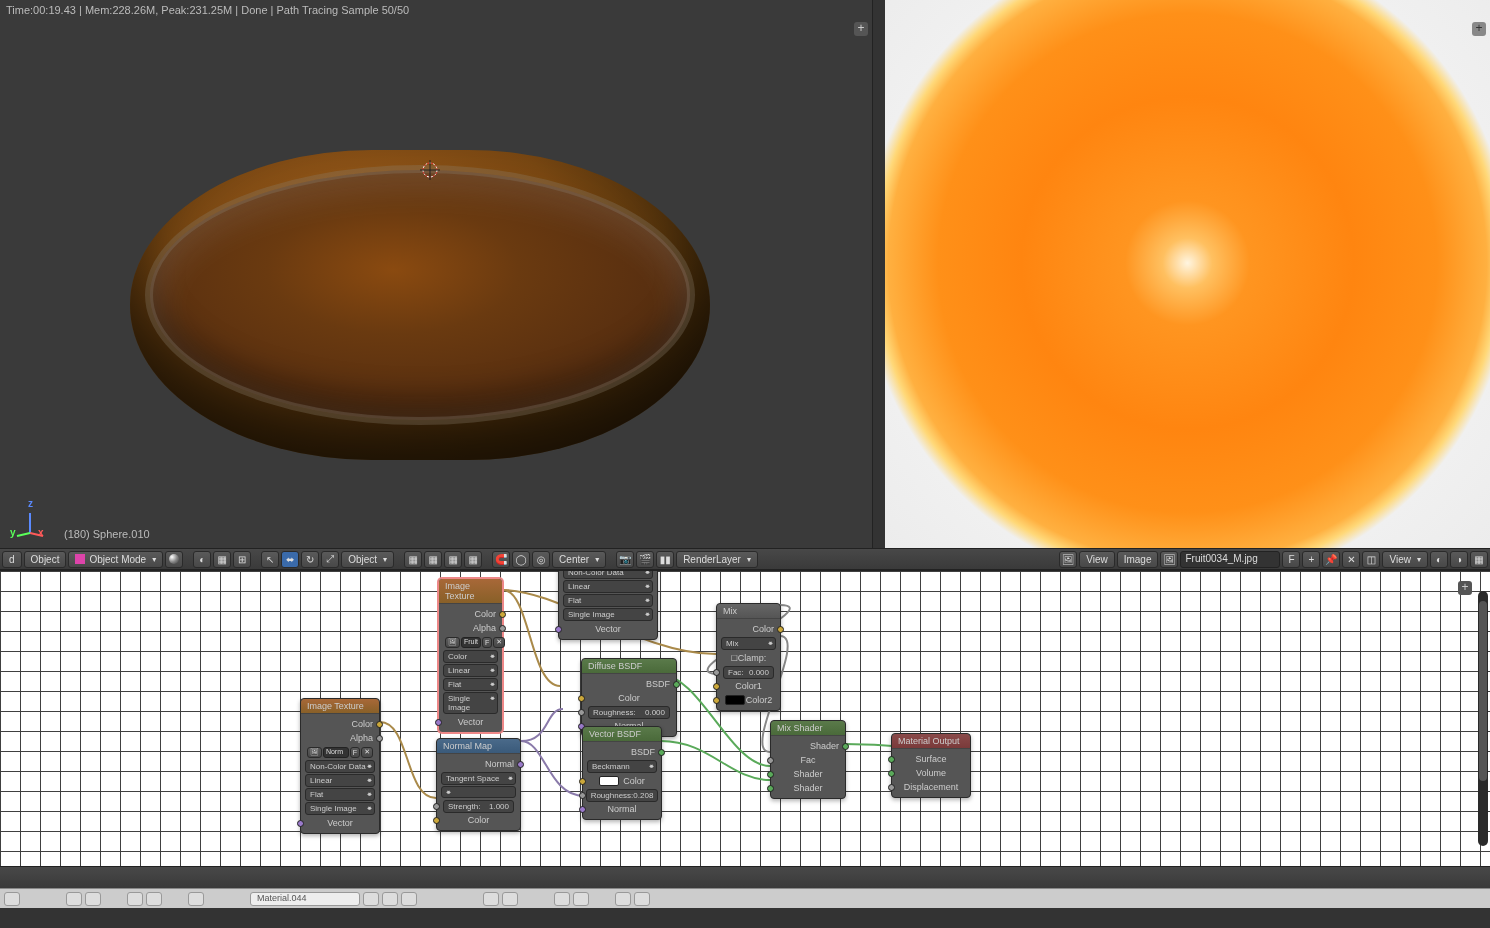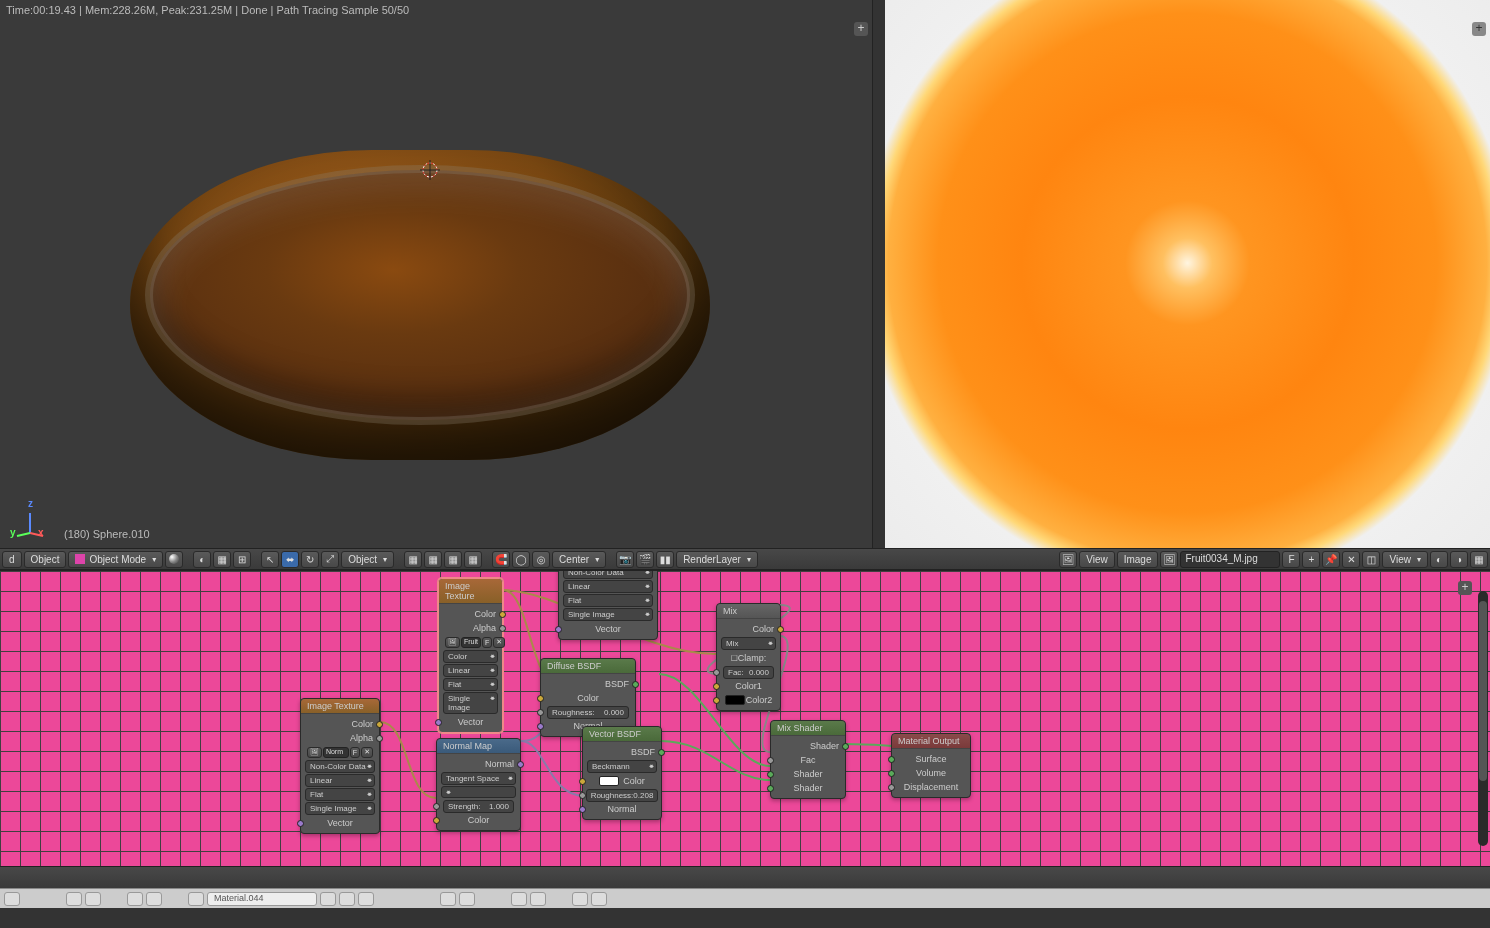--- a/index.html
+++ b/index.html
@@ -26,21 +26,21 @@
 .toolbar { display: flex; height: 22px; background: linear-gradient(#484848, #3a3a3a); border-top: 1px solid #222; border-bottom: 1px solid #222; align-items: center; padding: 0 2px; gap: 2px; font-size: 10px; }
 .btn { background: linear-gradient(#5a5a5a, #484848); border: 1px solid #2a2a2a; border-radius: 3px; padding: 1px 6px; color: #ddd; height: 17px; display: inline-flex; align-items: center; cursor: pointer; }
 .btn-icon { width: 18px; justify-content: center; padding: 1px 2px; }
 .dropdown { background: linear-gradient(#5a5a5a, #484848); border: 1px solid #2a2a2a; border-radius: 3px; padding: 1px 6px; color: #ddd; height: 17px; display: inline-flex; align-items: center; gap: 4px; cursor: pointer; }
 .dropdown::after { content: "▾"; font-size: 8px; margin-left: 2px; }
 .icon-sphere { width: 10px; height: 10px; border-radius: 50%; background: radial-gradient(circle at 30% 30%, #fff, #888, #333); display: inline-block; }
 .icon-cube { width: 10px; height: 10px; background: #d4a; display: inline-block; }
 .sep { width: 6px; }
 .toolbar-right { margin-left: auto; display: flex; gap: 2px; align-items: center; }
 .input-field { background: #333; border: 1px solid #222; border-radius: 3px; padding: 1px 4px; color: #ddd; height: 17px; }
-.node-editor { height: 296px; background: #ec4899; position: relative; overflow: hidden; border-top: 1px solid #222; }
+.node-editor { height: 296px; background: #ffffff; position: relative; overflow: hidden; border-top: 1px solid #222; }
 .node-grid { position: absolute; inset: 0; background-image: linear-gradient(#404040 1px, transparent 1px), linear-gradient(90deg, #404040 1px, transparent 1px); background-size: 20px 20px; }
 .node { position: absolute; background: #555; border: 1px solid #2a2a2a; border-radius: 4px; font-size: 9px; color: #ccc; box-shadow: 0 2px 4px rgba(0,0,0,0.3); }
 .node.selected { border-color: #e88; box-shadow: 0 0 0 1px #e88; }
 .node-header { background: linear-gradient(#666, #555); padding: 2px 6px; border-radius: 4px 4px 0 0; font-size: 9px; border-bottom: 1px solid #444; }
 .node-header.orange { background: linear-gradient(#a86838, #886028); }
 .node-header.blue { background: linear-gradient(#4a6a8a, #3a5a7a); }
 .node-header.green { background: linear-gradient(#5a7a4a, #4a6a3a); }
 .node-header.red { background: linear-gradient(#8a4a4a, #7a3a3a); }
 .node-body { padding: 3px 4px; }
 .node-row { display: flex; align-items: center; justify-content: space-between; padding: 1px 2px; height: 14px; position: relative; }
@@ -57,21 +57,21 @@
 .node-dropdown::after { content: "◂▸"; font-size: 7px; letter-spacing: -2px; }
 .node-value { background: #444; border: 1px solid #2a2a2a; border-radius: 3px; padding: 1px 4px; font-size: 8px; display: flex; justify-content: space-between; flex: 1; }
 .color-swatch { width: 20px; height: 10px; border: 1px solid #222; border-radius: 2px; display: inline-block; }
 .noodle { position: absolute; pointer-events: none; }
 .scrollbar { position: absolute; right: 2px; top: 20px; bottom: 20px; width: 10px; background: #2a2a2a; border-radius: 5px; }
 .scrollbar-thumb { position: absolute; left: 1px; right: 1px; top: 10px; height: 180px; background: #555; border-radius: 4px; }
 .bottom-bar { height: 22px; background: linear-gradient(#484848, #3a3a3a); border-top: 1px solid #222; display: flex; align-items: center; padding: 0 2px; gap: 2px; }
 .node-plus { position: absolute; top: 10px; right: 18px; width: 14px; height: 14px; background: #555; color: #ccc; text-align: center; line-height: 12px; border-radius: 3px; font-size: 12px; }
 .bottom-row-stub { height: 20px; background: #ccc; border-top: 1px solid #888; display: flex; align-items: center; padding: 0 4px; gap: 3px; }
 .stub-btn { background: #ddd; border: 1px solid #999; border-radius: 3px; width: 16px; height: 14px; }
-.stub-field { background: #eee; border: 1px solid #999; border-radius: 3px; padding: 0 6px; height: 14px; font-size: 9px; color: #555; }
+.stub-field { background: #eee; border: 1px solid #999; border-radius: 3px; padding: 0 6px; height: 14px; font-size: 9px; color: #555; margin-left: 43px; }
 </style>
 </head>
 <body>
 
 <div class="main-area">
   <div class="viewport">
     <div class="render-stats">Time:00:19.43 | Mem:228.26M, Peak:231.25M | Done | Path Tracing Sample 50/50</div>
     <div class="render-preview">
       <div class="orange-render">
         <div class="orange-bowl">
@@ -270,21 +270,21 @@
             <span>1.000</span>
           </div>
         </div>
       <div class="node-row left">
           <span class="socket in yellow"></span>
           <span>Color</span>
         </div>
     </div>
   </div>
 
-  <div class="node" style="left:540px; top:87px; width:96px">
+  <div class="node" style="left:581px; top:87px; width:96px">
     <div class="node-header green">Diffuse BSDF</div>
     <div class="node-body">
       <div class="node-row right">
           <span>BSDF</span>
           <span class="socket out green"></span>
         </div>
       <div class="node-row left">
           <span class="socket in yellow"></span>
           <span>Color</span>
         </div>

